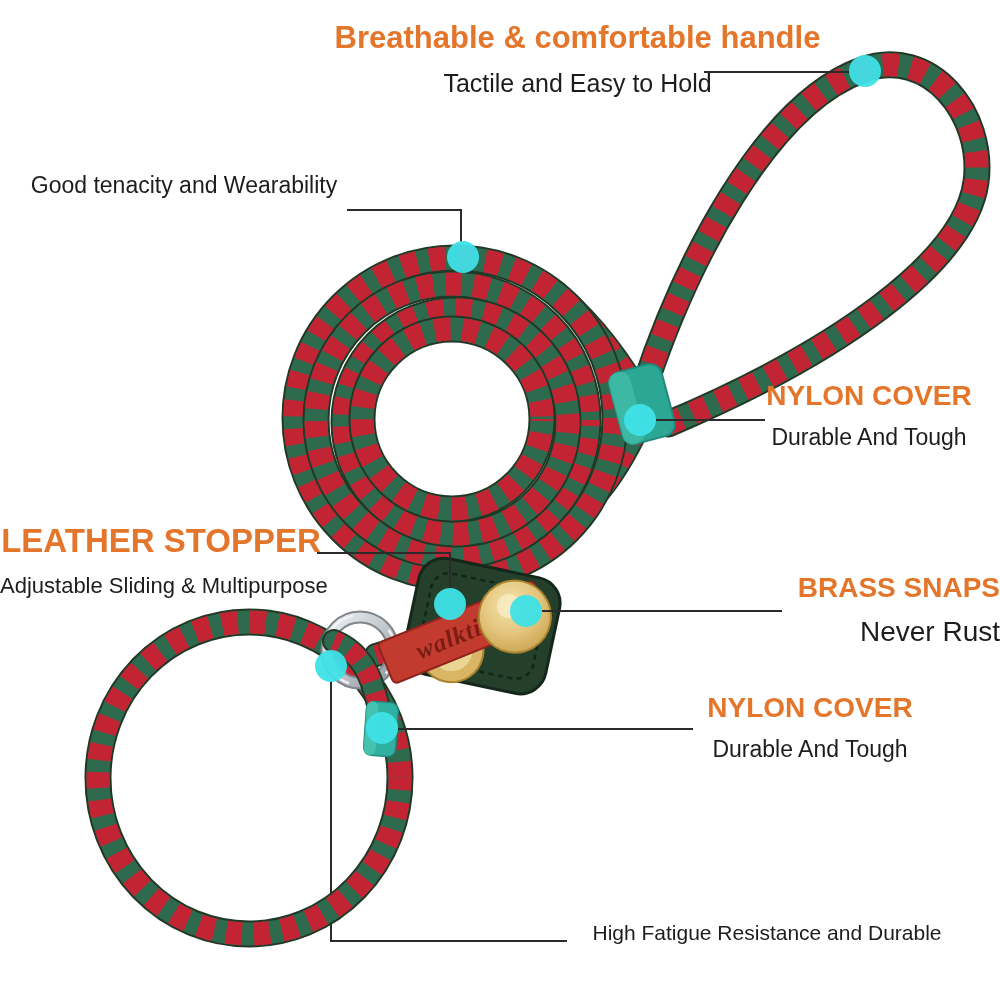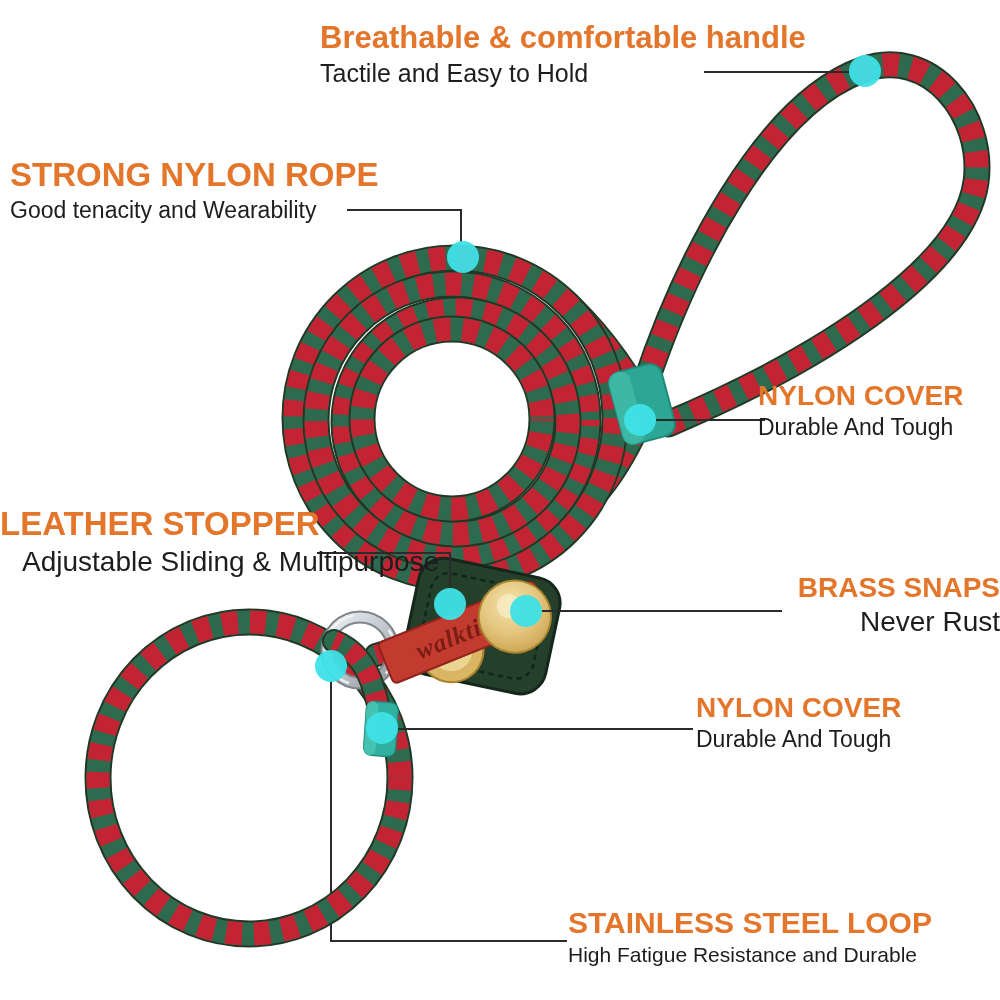--- a/index.html
+++ b/index.html
@@ -1,34 +1,34 @@
 <!DOCTYPE html>
 <html><head>
 <meta charset="utf-8">
 <style>
   html,body{margin:0;padding:0;background:#fff;}
   #stage{
     position:relative;width:1000px;height:1000px;background:#ffffff;overflow:hidden;
     font-family:"Liberation Sans", sans-serif;
   }
   #art{position:absolute;left:0;top:0;}
-  .callout{position:absolute;text-align:left;white-space:nowrap;}
+  .callout{position:absolute;text-align:center;white-space:nowrap;}
   .callout .t{font-weight:bold;color:#E4762B;line-height:1.05;}
-  .callout .s{color:#1d1d1d;line-height:1.15;margin-top:4px;}
+  .callout .s{color:#1d1d1d;line-height:1.15;margin-top:14px;}
   .c1 .t{font-size:31px;} .c1 .s{font-size:25px;}
   .c2 .t{font-size:33px;} .c2 .s{font-size:23px;}
   .c3 .t{font-size:28px;} .c3 .s{font-size:23px;}
-  .c4 .t{font-size:33px;} .c4 .s{font-size:28px;padding-left:22px;}
+  .c4 .t{font-size:33px;} .c4 .s{font-size:22px;}
   .c5 .t{font-size:28px;} .c5 .s{font-size:28px;}
   .c6 .t{font-size:28px;} .c6 .s{font-size:23px;}
   .c7 .t{font-size:30px;} .c7 .s{font-size:21px;}
   .c1{left:320px;top:22px;width:515px;}
   .c2{left:10px;top:158px;width:348px;}
   .c3{left:758px;top:381px;width:222px;}
-  .c4{left:0px;top:507px;width:322px;}
+  .c4{left:0px;top:524px;width:322px;}
   .c5{left:788px;top:573px;width:212px;text-align:right;}
   .c6{left:696px;top:693px;width:228px;}
   .c7{left:568px;top:907px;width:398px;}
   
   .rope-o{fill:none;stroke:#203826;stroke-width:27;stroke-linecap:round;}
   .rope-g{fill:none;stroke:#2E6B4E;stroke-width:23;stroke-linecap:round;}
   .rope-r{fill:none;stroke:#C22433;stroke-width:23;stroke-dasharray:16 12;}
   .thin .rope-o{stroke-width:24;} .thin .rope-g{stroke-width:20;} .thin .rope-r{stroke-width:20;stroke-dasharray:14 11;}
   .callout-line{fill:none;stroke:#2b2b2b;stroke-width:2;}
   .dot{fill:#3EE2E7;opacity:.95;}
@@ -159,37 +159,35 @@
       <circle class="dot" cx="331" cy="666" r="16"></circle>
       <circle class="dot" cx="382" cy="728" r="16"></circle>
     </g>
   </svg>
 
   <div class="callout c1">
     <div class="t">Breathable &amp; comfortable handle</div>
     <div class="s">Tactile and Easy to Hold</div>
   </div>
   <div class="callout c2">
-    <div class="t">STRONG NYLON ROPE</div>
     <div class="s">Good tenacity and Wearability</div>
   </div>
   <div class="callout c3">
     <div class="t">NYLON COVER</div>
     <div class="s">Durable And Tough</div>
   </div>
   <div class="callout c4">
     <div class="t">LEATHER STOPPER</div>
     <div class="s">Adjustable Sliding &amp; Multipurpose</div>
   </div>
   <div class="callout c5">
     <div class="t">BRASS SNAPS</div>
     <div class="s">Never Rust</div>
   </div>
   <div class="callout c6">
     <div class="t">NYLON COVER</div>
     <div class="s">Durable And Tough</div>
   </div>
   <div class="callout c7">
-    <div class="t">STAINLESS STEEL LOOP</div>
     <div class="s">High Fatigue Resistance and Durable</div>
   </div>
 
 </div>
 
 </body></html>

